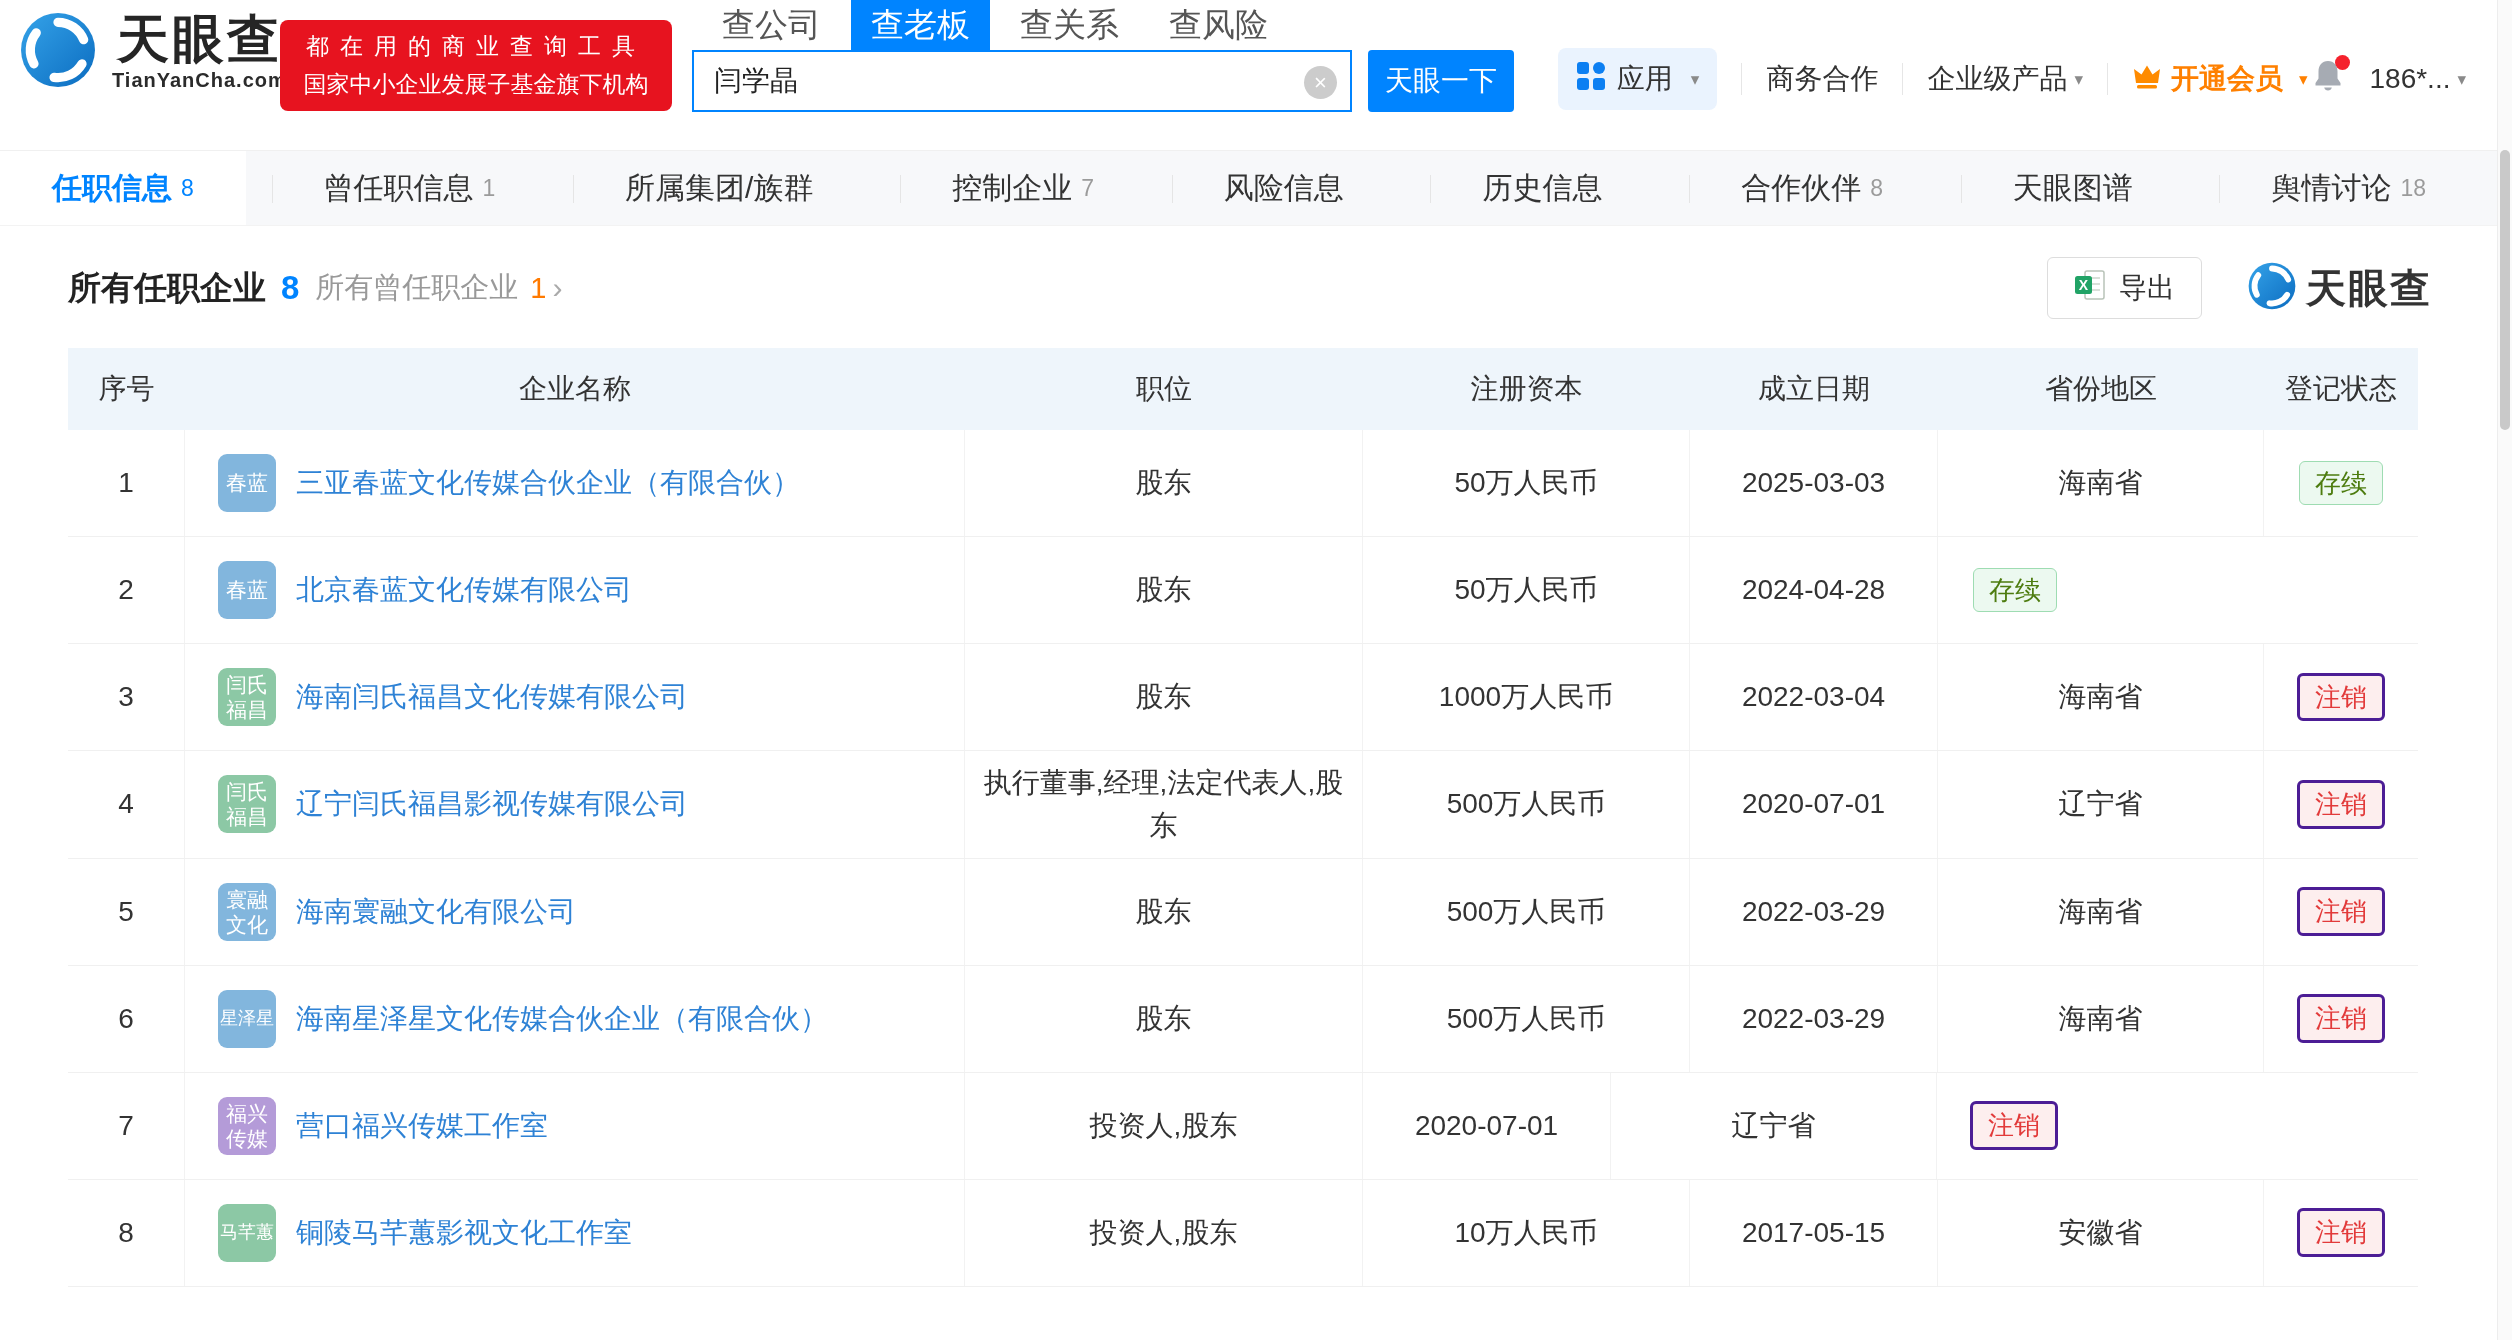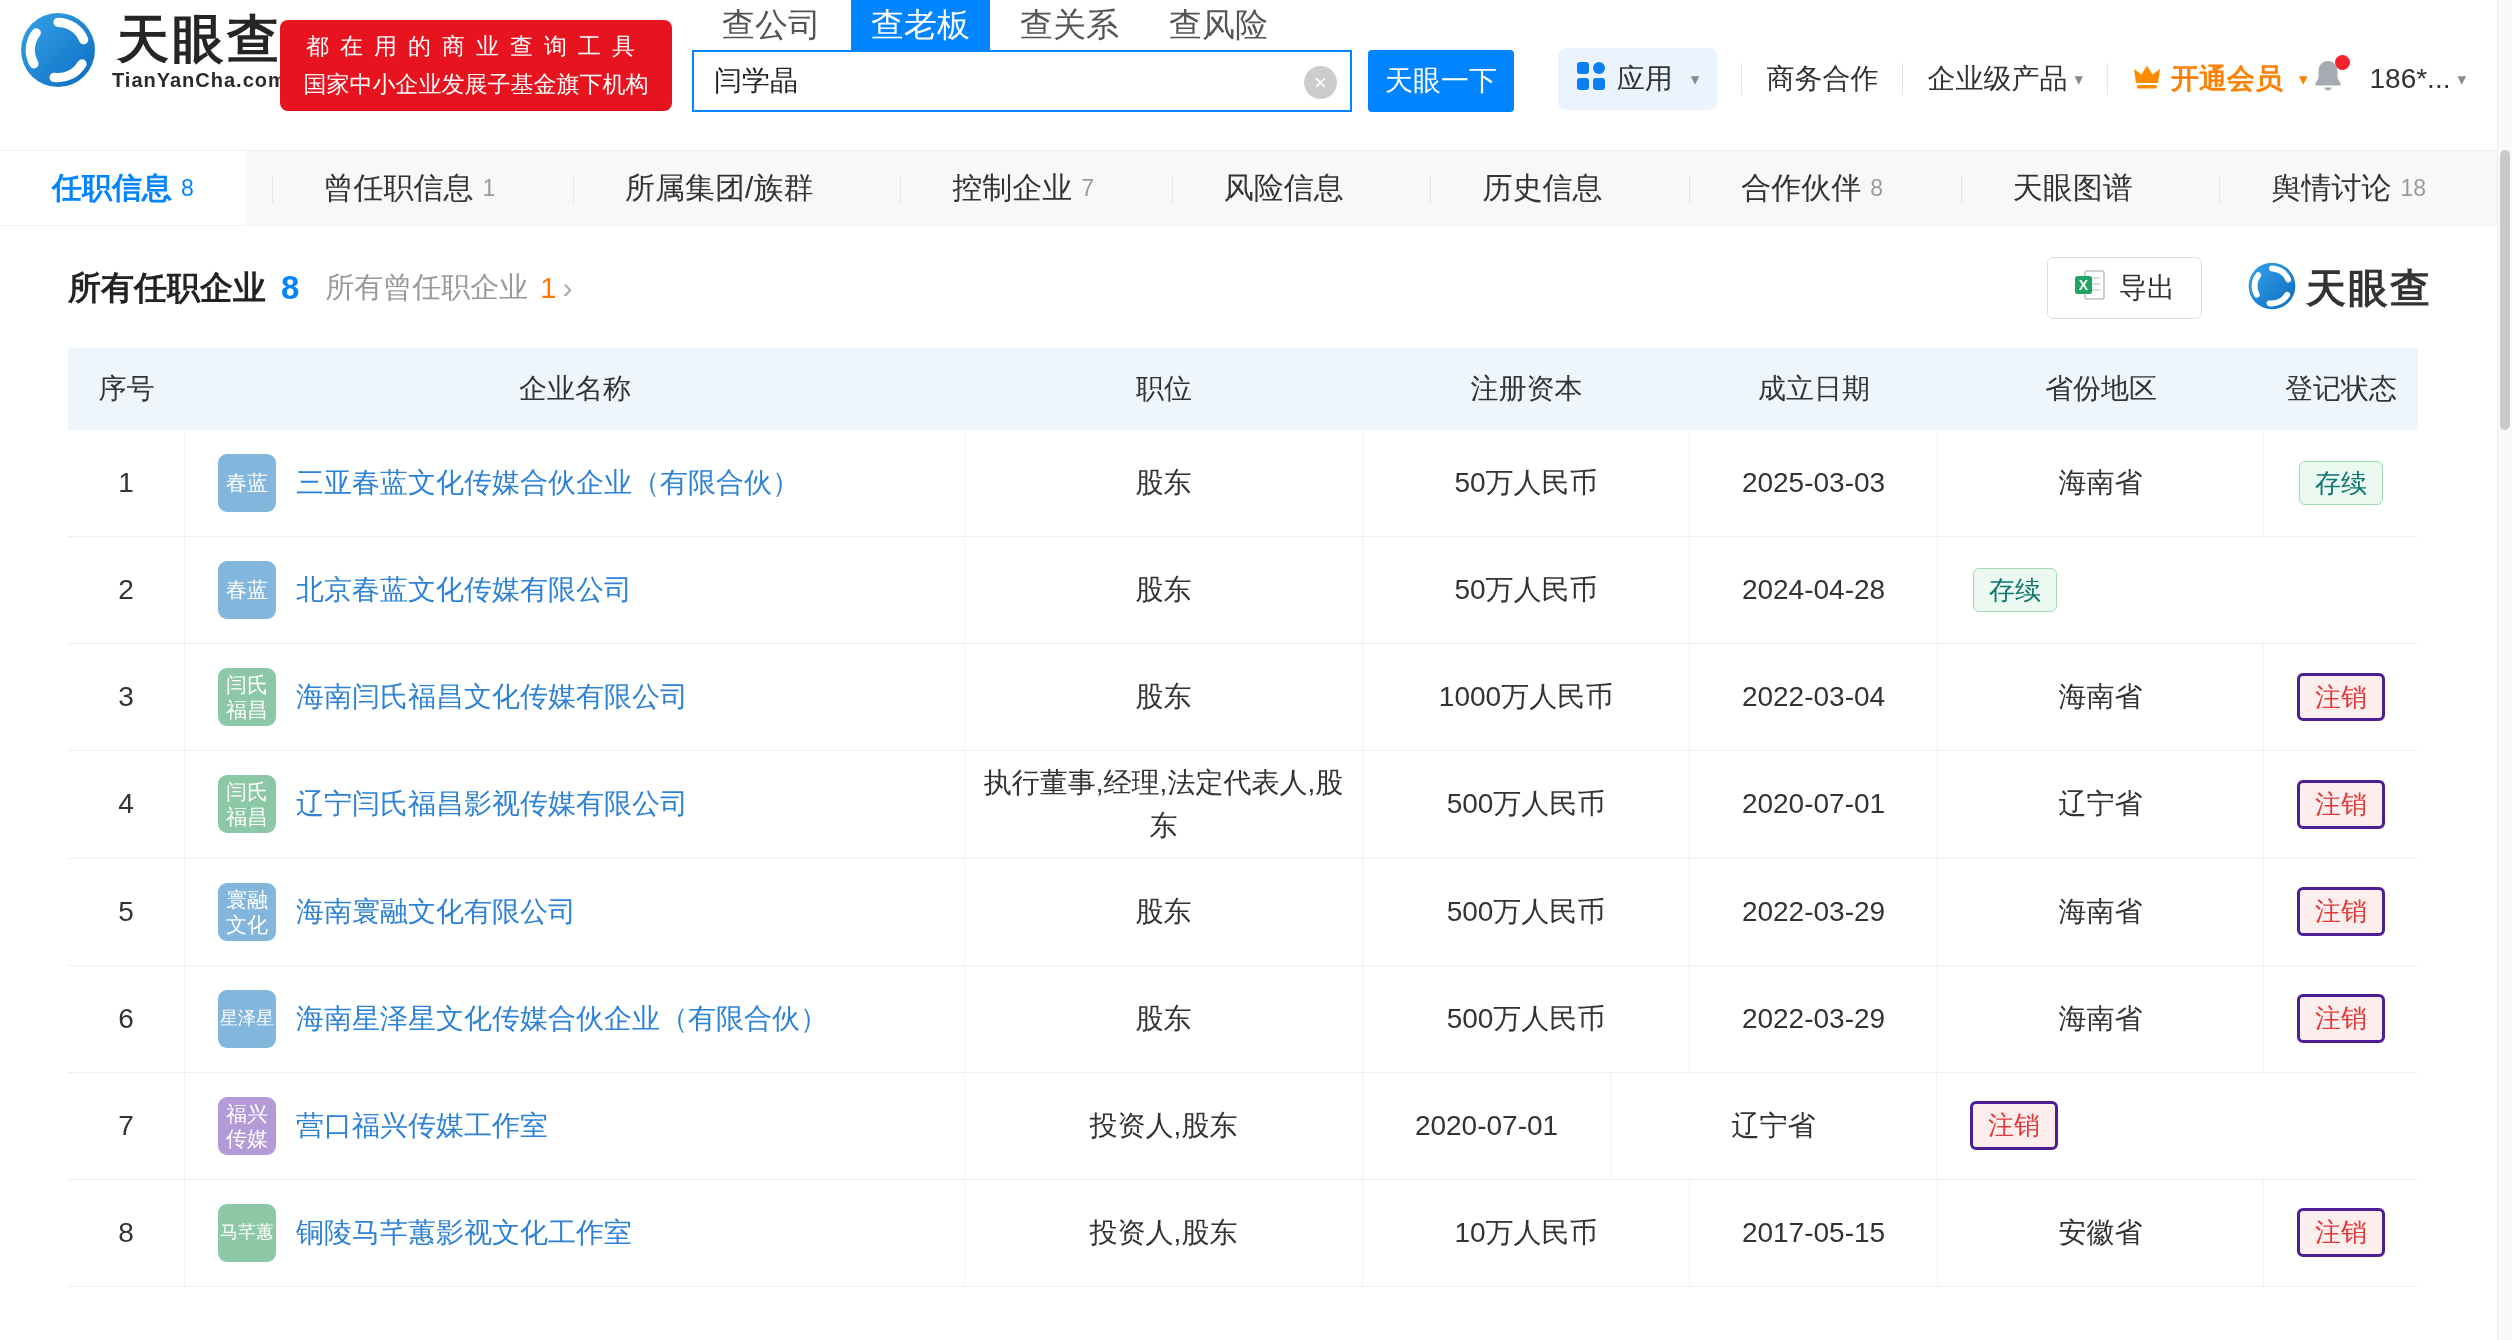--- a/index.html
+++ b/index.html
@@ -43,21 +43,21 @@
   .tab { display:flex; align-items:center; padding:0 52px; font-size:30px; color:#333; position:relative; cursor:pointer; flex:none; }
   .tab + .tab::before { content:""; position:absolute; left:0; top:24px; width:1px; height:28px; background:#e5e5e5; }
   .tab.active { background:#fff; color:#0084ff; font-weight:bold; }
   .tab-count { font-size:23px; color:#9b9b9b; margin-left:9px; font-weight:normal; }
   .tab.active .tab-count { color:#0084ff; }
 
   
   .section-head { position:relative; display:flex; align-items:center; margin:30px 94px 28px 68px; height:64px; }
   .sec-title { font-size:33px; font-weight:bold; color:#222; }
   .sec-count { font-size:33px; font-weight:bold; color:#0084ff; margin-left:15px; }
-  .former { margin-left:26px; font-size:29px; color:#999; display:flex; align-items:center; cursor:pointer; }
+  .former { margin-left:16px; font-size:29px; color:#999; display:flex; align-items:center; cursor:pointer; }
   .former-count { color:#ff7a00; margin:0 4px 0 12px; }
   .former-chev { color:#aaa; font-size:30px; margin-left:2px; }
   .export-btn { position:absolute; right:216px; display:flex; align-items:center; gap:13px; border:1px solid #ddd; border-radius:6px; height:60px; padding:0 26px; font-size:28px; color:#333; background:#fff; cursor:pointer; }
   .watermark { position:absolute; right:-14px; display:flex; align-items:center; gap:10px; }
   .wm-text { font-size:40px; font-weight:bold; color:#333; letter-spacing:2px; }
 
   
   .table { margin-left:68px; width:2350px; }
   .thead { display:flex; height:82px; background:#eef5fb; align-items:center; font-size:28px; color:#333; }
   .th { text-align:center; box-sizing:border-box; }
@@ -73,21 +73,21 @@
   .c6 { width:154px; }
   .td-company { justify-content:flex-start; padding-left:33px; }
   .td-pos { padding:10px 14px; text-align:center; line-height:1.55; }
   .avatar { width:58px; height:58px; border-radius:9px; color:#fff; display:flex; align-items:center; justify-content:center; text-align:center; white-space:pre-line; font-size:21px; line-height:1.2; flex:none; margin-right:20px; }
   .avatar-blue { background:#82b6dd; }
   .avatar-green { background:#8cc8a5; }
   .avatar-purple { background:#b49bd8; }
   .avatar-small { font-size:18px; }
   .company-link { color:#2e82d5; text-decoration:none; cursor:pointer; }
   .badge { padding:7px 15px; border-radius:6px; font-size:26px; line-height:1.1; }
-  .badge-green { color:#0f766e; background:#ecf9f0; border:1px solid #9edcb2; }
+  .badge-green { color:#4d7c0f; background:#ecf9f0; border:1px solid #9edcb2; }
   .badge-red { color:#e23a3a; background:#fdeeee; border:3px solid #4c1d95; }
 
   
   .scrollbar { position:absolute; right:0; top:0; width:14px; height:1340px; background:#fafafa; border-left:1px solid #ededed; }
   .scroll-thumb { position:absolute; top:150px; right:2px; width:10px; height:280px; background:#c9c9c9; border-radius:6px; cursor:pointer; }
 </style>
 </head>
 <body>
 
 <div class="page">

